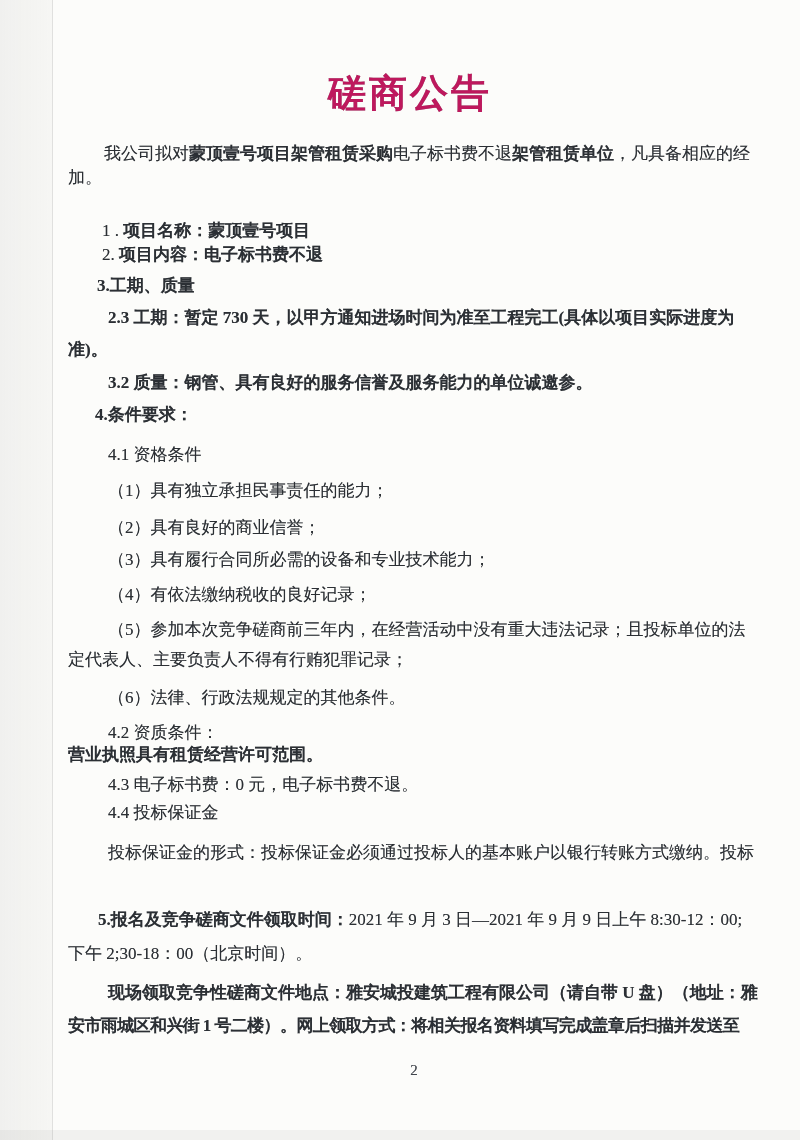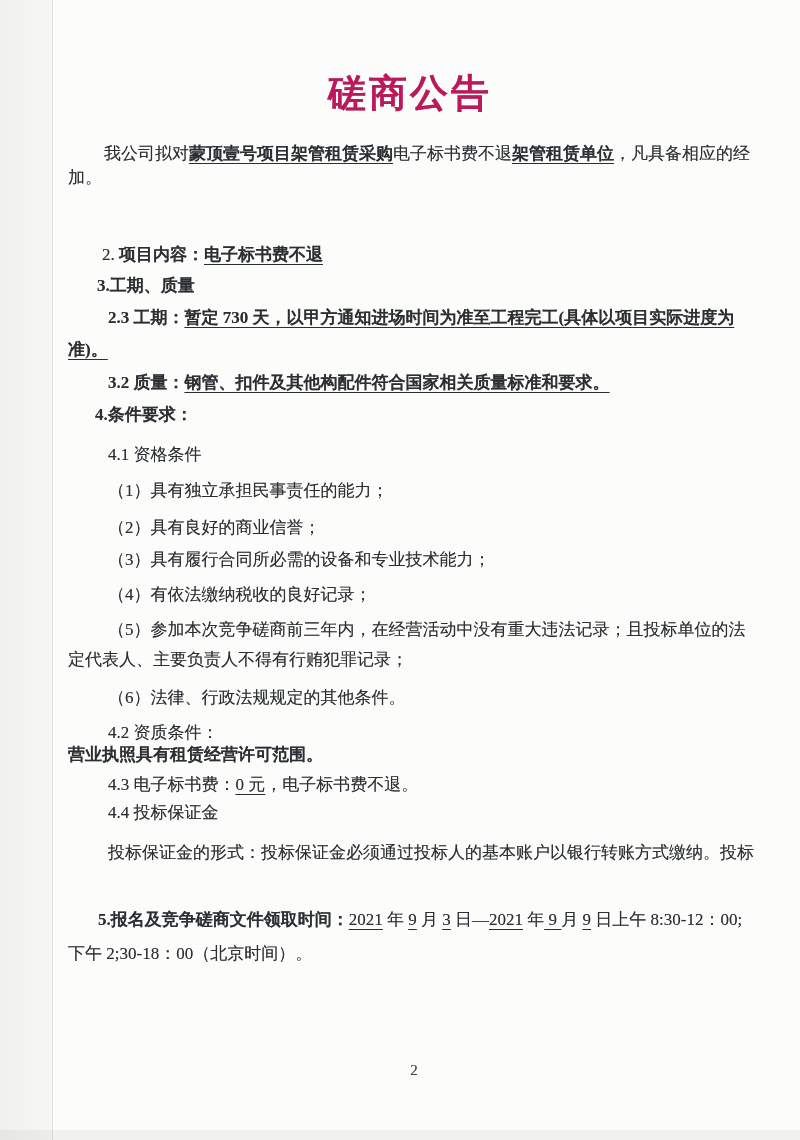--- a/index.html
+++ b/index.html
@@ -25,21 +25,21 @@
     letter-spacing:3px;color:#be185d;margin:0;
   }
   .blk{position:absolute;left:68px;width:706px;font-size:17px;margin:0;}
   .line{display:block;white-space:nowrap;}
   .lh24{line-height:24px}
   .lh30{line-height:30px}
   .lh32{line-height:32px}
   .lh33{line-height:33px}
   .lh34{line-height:34px}
   .b{font-weight:700}
-  .u{text-decoration:underline;text-underline-offset:4px;text-decoration-thickness:1px;}
+  .u{text-underline-offset:4px;text-decoration-thickness:1px;}
   .i27{padding-left:27px}
   .i29{padding-left:29px}
   .i30{padding-left:30px}
   .i34{padding-left:34px}
   .i36{padding-left:36px}
   .i40{padding-left:40px}
   .tight{letter-spacing:-.6px}
   .pageno{
     position:absolute;left:24px;top:1061px;width:780px;
     text-align:center;font-size:15px;line-height:18px;color:#41454d;margin:0;
@@ -52,36 +52,39 @@
   <div class="band-left"></div>
   <div class="band-bottom"></div>
 
   <h1 class="title">磋商公告</h1>
 
   <p class="blk lh24" style="top:142px">
     <span class="line i36"><span>我公司拟对</span><span class="b u">蒙顶壹号项目架管租赁采购</span><span>电子标书费不退</span><span class="b u">架管租赁单位</span><span>，凡具备相应的经</span></span>
     <span class="line">加。</span>
   </p>
 
+  <p class="blk lh24" style="top:219px">
+    <span class="line i34"><span>1 . </span><span class="b">项目名称：</span><span class="b u">蒙顶壹号项目</span></span>
+  </p>
 
   <p class="blk lh24" style="top:243px">
     <span class="line i34"><span>2. </span><span class="b">项目内容：</span><span class="b u">电子标书费不退</span></span>
   </p>
 
   <p class="blk lh24 b" style="top:274px">
     <span class="line i29">3.工期、质量</span>
   </p>
 
   <p class="blk lh32" style="top:302px">
     <span class="line i40"><span class="b">2.3 工期：</span><span class="b u">暂定 730 天，以甲方通知进场时间为准至工程完工(具体以项目实际进度为</span></span>
     <span class="line"><span class="b u">准)。</span></span>
   </p>
 
   <p class="blk lh24" style="top:371px">
-    <span class="line i40"><span class="b">3.2 质量：</span><span class="b u">钢管、扣件及其他构配件符合国家相关质量标准和要求。</span></span>
+    <span class="line i40"><span class="b">3.2 质量：</span><span class="b u">钢管、具有良好的服务信誉及服务能力的单位诚邀参。</span></span>
   </p>
 
   <p class="blk lh24 b" style="top:403px">
     <span class="line i27">4.条件要求：</span>
   </p>
 
   <p class="blk lh24" style="top:443px">
     <span class="line i40">4.1 资格条件</span>
   </p>
 
@@ -125,15 +128,19 @@
 
   <p class="blk lh33" style="top:836px">
     <span class="line i40">投标保证金的形式：投标保证金必须通过投标人的基本账户以银行转账方式缴纳。投标</span>
   </p>
 
   <p class="blk lh34" style="top:903px">
     <span class="line i30"><span class="b">5.报名及竞争磋商文件领取时间：</span><span class="u">2021</span><span> 年 </span><span class="u">9</span><span> 月 </span><span class="u">3</span><span> 日—</span><span class="u">2021</span><span> 年</span><span class="u"> 9 </span><span>月 </span><span class="u">9</span><span> 日上午 8:30-12：00;</span></span>
     <span class="line">下午 2;30-18：00（北京时间）。</span>
   </p>
 
+  <p class="blk lh33 b" style="top:976px">
+    <span class="line i40">现场领取竞争性磋商文件地点：雅安城投建筑工程有限公司（请自带 U 盘）（地址：雅</span>
+    <span class="line tight"><span>安市雨城区和兴街 1 号二楼）。</span><span>网上领取方式：</span><span>将相关报名资料填写完成盖章后扫描并发送至</span></span>
+  </p>
 
   <p class="pageno">2</p>
 </div>
 
 </body></html>

